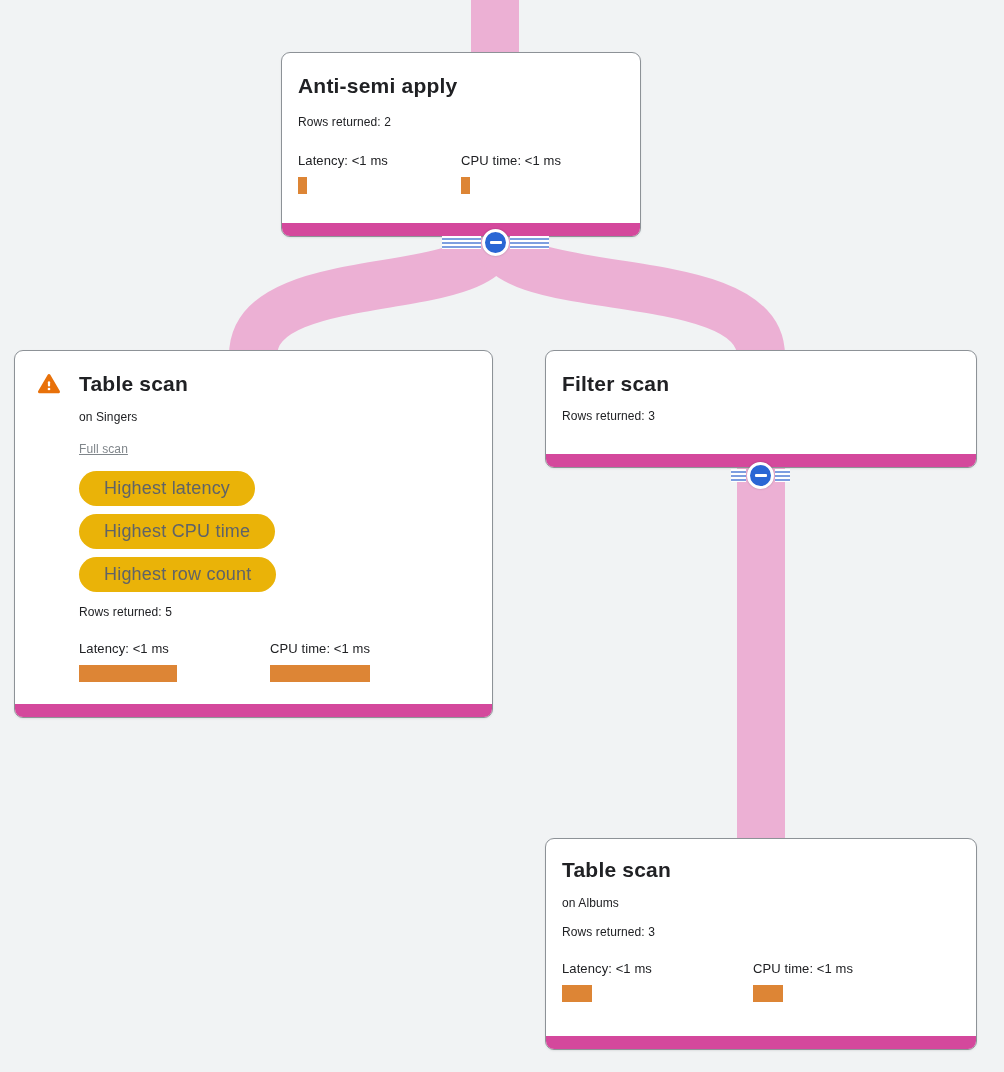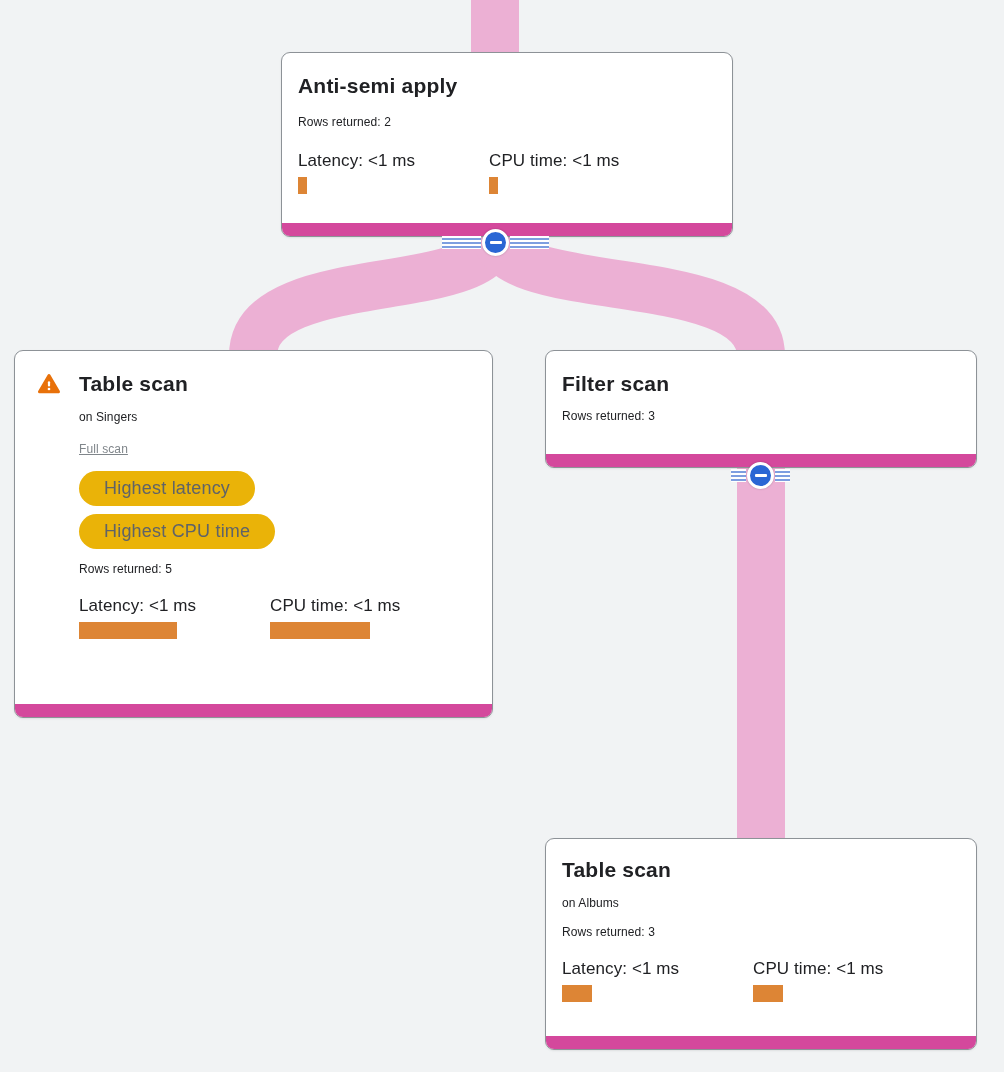--- a/index.html
+++ b/index.html
@@ -57,33 +57,33 @@
     font-size:12px;
     line-height:22px;
     letter-spacing:.1px;
     color:#202124;
   }
   .muted{ color:#80868b;text-decoration:underline; }
 
   .metrics{ display:flex; }
   .metric{ width:191px; }
   .metric-label{
-    font-size:17px;
+    font-size:13px;
     line-height:22px;
     letter-spacing:.1px;
     color:#202124;
     margin-bottom:5px;
   }
   .metric-bar{
     height:17px;
     background:#dd8535;
   }
 
   
-  .card-anti{ left:281px; top:52px; width:452px; height:185px; padding:20px 16px 0; }
+  .card-anti{ left:281px; top:52px; width:360px; height:185px; padding:20px 16px 0; }
   .card-anti .card-title{ margin-bottom:12px; }
   .card-anti .card-line{ margin-bottom:17px; }
 
   
   .card-singers{ left:14px; top:350px; width:479px; height:368px; padding:18px 16px 0 22px; }
   .card-head{ display:flex; align-items:flex-start; }
   .warning-wrap{ width:24px; height:24px; margin-top:3px; flex:none; }
   .card-head .card-title{ margin-left:18px; margin-top:2px; }
   .card-indent{ margin-left:42px; }
   .card-singers .sub{ margin-top:9px; }
@@ -190,20 +190,21 @@
         </svg>
       </span>
       <h2 class="card-title">Table scan</h2>
     </div>
     <div class="card-indent">
       <div class="card-line sub">on Singers</div>
       <div class="card-line muted scan-type">Full scan</div>
       <div class="badge-list">
         <div class="badge">Highest latency</div>
         <div class="badge">Highest CPU time</div>
+        <div class="badge">Highest row count</div>
       </div>
       <div class="card-line rows">Rows returned: 5</div>
       <div class="metrics">
         <div class="metric">
           <div class="metric-label">Latency: &lt;1 ms</div>
           <div class="metric-bar" style="width: 98px;"></div>
         </div>
         <div class="metric">
           <div class="metric-label">CPU time: &lt;1 ms</div>
           <div class="metric-bar" style="width: 100px;"></div>

